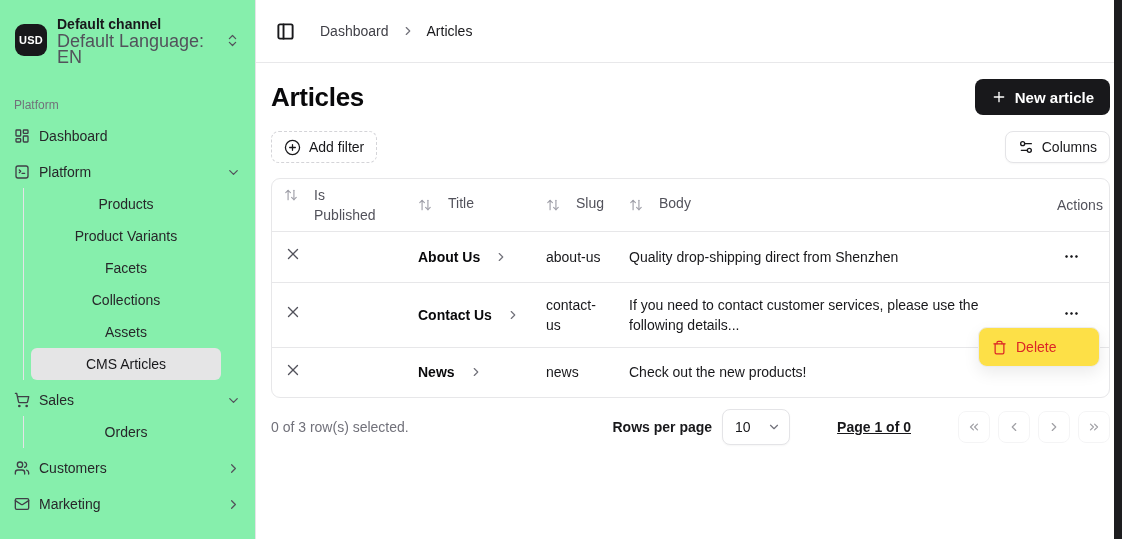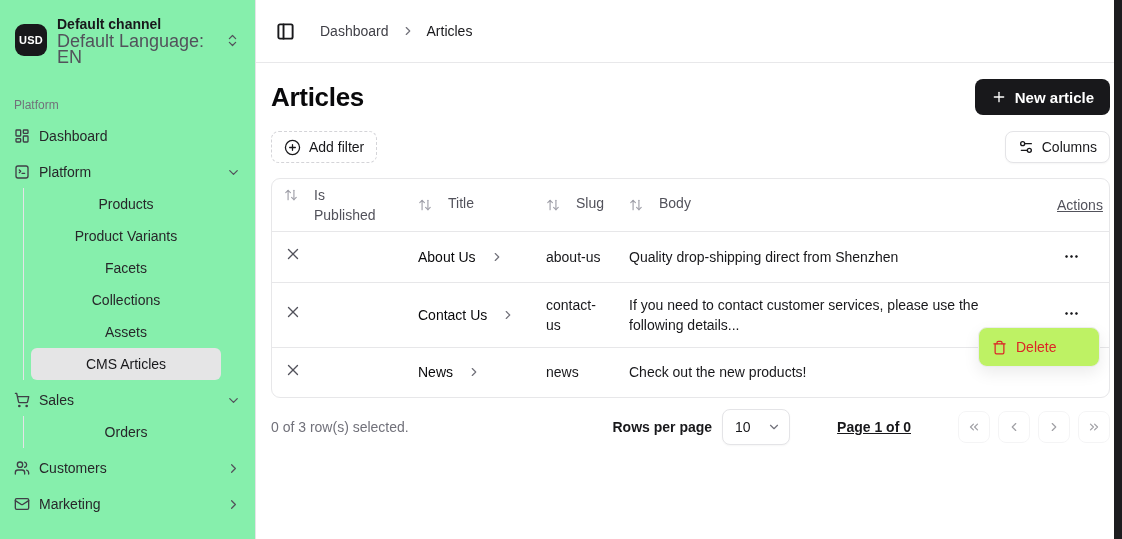--- a/index.html
+++ b/index.html
@@ -46,45 +46,45 @@
   .btn-dashed { height:32px; padding:0 12px; border:1px dashed #d4d4d8; color:#18181b; }
   .btn-columns { height:32px; padding:0 12px; color:#18181b; box-shadow:0 1px 2px rgba(0,0,0,.04); }
 
   
   .table-card { margin-top:15px; border:1px solid #e7e7e9; border-radius:9px; overflow:hidden; }
   table { width:100%; border-collapse:collapse; table-layout:fixed; }
   col.c1{width:134px} col.c2{width:128px} col.c3{width:83px} col.c5{width:64px}
   th { text-align:left; font-weight:400; color:#52525b; padding:6px 12px; height:44px; vertical-align:middle; font-size:14px; }
   th .th-inner { display:flex; align-items:flex-start; gap:16px; cursor:pointer; }
   th .sort { color:#a1a1aa; margin-top:3px; flex:0 0 auto; }
-  th.actions { text-align:center;text-decoration:underline; }
+  th.actions { text-align:center; }
   th .wrap { max-width:70px; line-height:20px; }
   tbody tr { border-top:1px solid #e7e7e9; }
   td { padding:12px; vertical-align:middle; font-size:14px; color:#18181b; line-height:20px; }
   td.pub { color:#52525b; }
-  .title-link { display:inline-flex; align-items:center; gap:14px; font-weight:400; color:#09090b; cursor:pointer; }
+  .title-link { display:inline-flex; align-items:center; gap:14px; font-weight:700; color:#09090b; cursor:pointer; }
   .title-link .chev { color:#71717a; display:flex; }
   td.actions { text-align:right; padding-right:24px; }
   .more-btn { border:none; background:transparent; color:#18181b; cursor:pointer; height:24px; width:28px; display:inline-flex; align-items:center; justify-content:center; border-radius:6px; }
   tbody tr:nth-child(1) td { height:50px; }
   tbody tr:nth-child(3) td { height:50px; }
 
   
   .table-footer { display:flex; align-items:center; margin-top:11px; height:36px;gap:16px; }
   .sel-text { color:#71717a; }
   .footer-right { margin-left:auto; display:flex; align-items:center; }
   .rpp-label { font-weight:600; color:#18181b; }
   .rpp-select { margin-left:10px; height:36px; width:68px; border:1px solid #e4e4e7; border-radius:8px; background:#fff; display:flex; align-items:center; padding:0 8px 0 12px; gap:8px; cursor:pointer; box-shadow:0 1px 2px rgba(0,0,0,.04); }
   .rpp-select .chev { color:#71717a; margin-left:auto; }
   .page-info { font-weight:600; margin:0 47px;text-decoration:underline; }
   .pager { display:flex; gap:8px; }
   .pg-btn { width:32px; height:32px; border:1px solid #ececee; border-radius:8px; background:#fff; color:#52525b; display:flex; align-items:center; justify-content:center; opacity:.55; cursor:default; }
 
   
-  .ctx-menu { position:absolute; left:978px; top:327px; width:122px; background:#bef264; border:1px solid #ececee; border-radius:9px; box-shadow:0 6px 16px rgba(0,0,0,.08); padding:4px; z-index:40; }
+  .ctx-menu { position:absolute; left:978px; top:327px; width:122px; background:#fde047; border:1px solid #ececee; border-radius:9px; box-shadow:0 6px 16px rgba(0,0,0,.08); padding:4px; z-index:40; }
   .ctx-item { display:flex; align-items:center; gap:9px; height:30px; padding:0 9px; border-radius:6px; color:#dc2626; cursor:pointer; font-size:14px; }
 </style>
 </head>
 <body>
 
 <div class="app">
 
   <aside class="sidebar">
     <div class="channel-switcher">
       <div class="channel-badge">USD</div>

